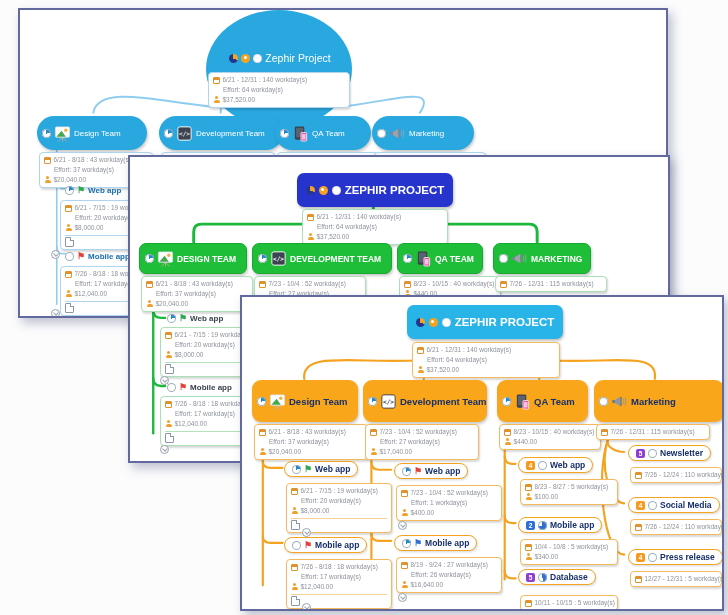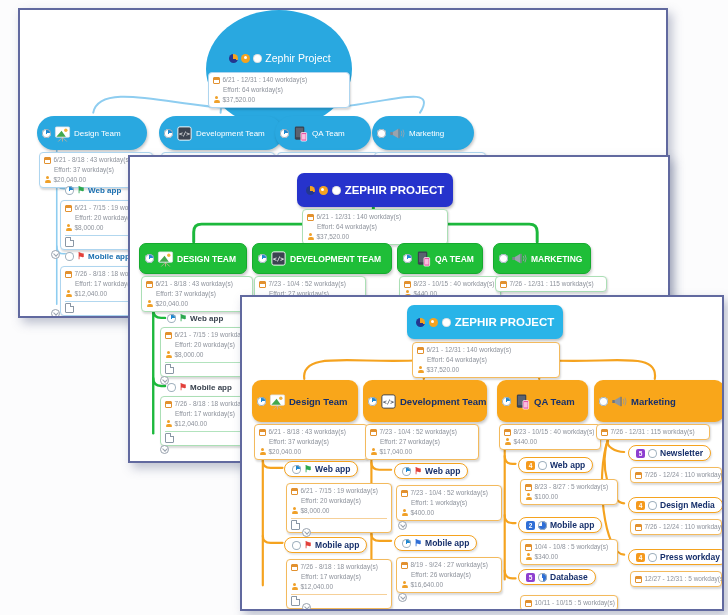--- a/index.html
+++ b/index.html
@@ -707,33 +707,33 @@
   <div class="ibox" style="left:388px;top:170px;width:92px">
     <div class="il">
         <span class="cal"></span>
         <span>7/26 - 12/24 : 110 workday(s)</span>
       </div>
   </div>
 
   <div class="stitle3" style="left:386px;top:200px">
     <span class="badge bO">4</span>
     <span class="circ"></span>
-    <span>Design Media</span>
+    <span>Social Media</span>
   </div>
   <div class="ibox" style="left:388px;top:222px;width:92px">
     <div class="il">
         <span class="cal"></span>
         <span>7/26 - 12/24 : 110 workday(s)</span>
       </div>
   </div>
 
   <div class="stitle3" style="left:386px;top:252px">
     <span class="badge bO">4</span>
     <span class="circ"></span>
-    <span>Press workday</span>
+    <span>Press release</span>
   </div>
   <div class="ibox" style="left:388px;top:274px;width:92px">
     <div class="il">
         <span class="cal"></span>
         <span>12/27 - 12/31 : 5 workday(s)</span>
       </div>
   </div>
 </div>
 
 </body></html>

